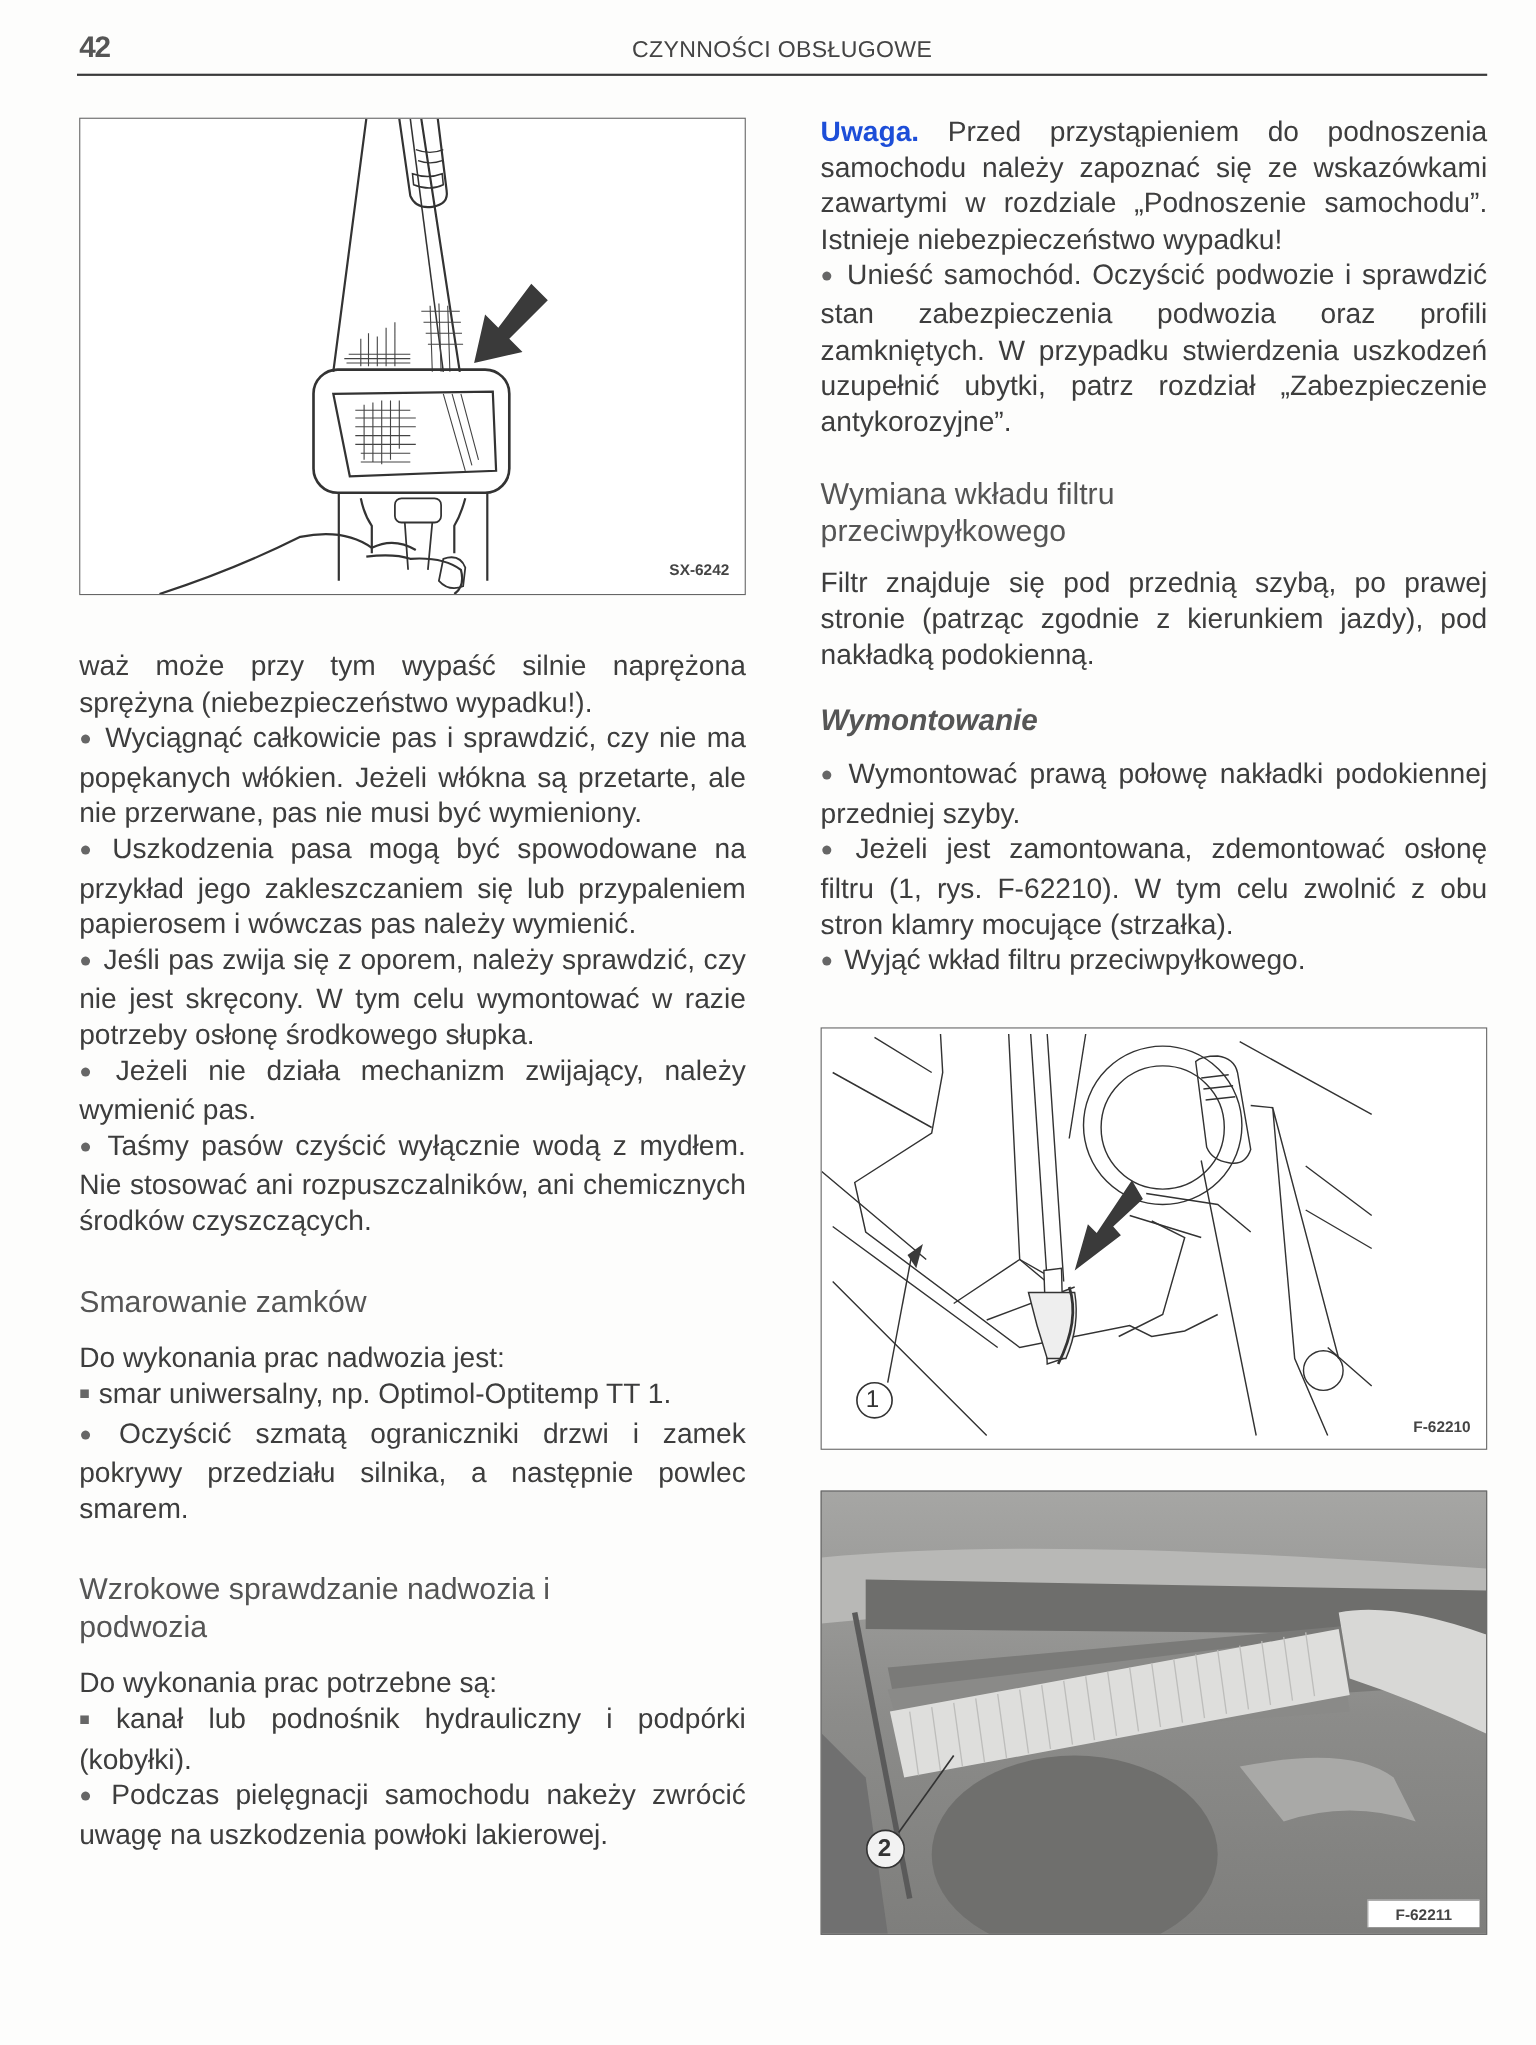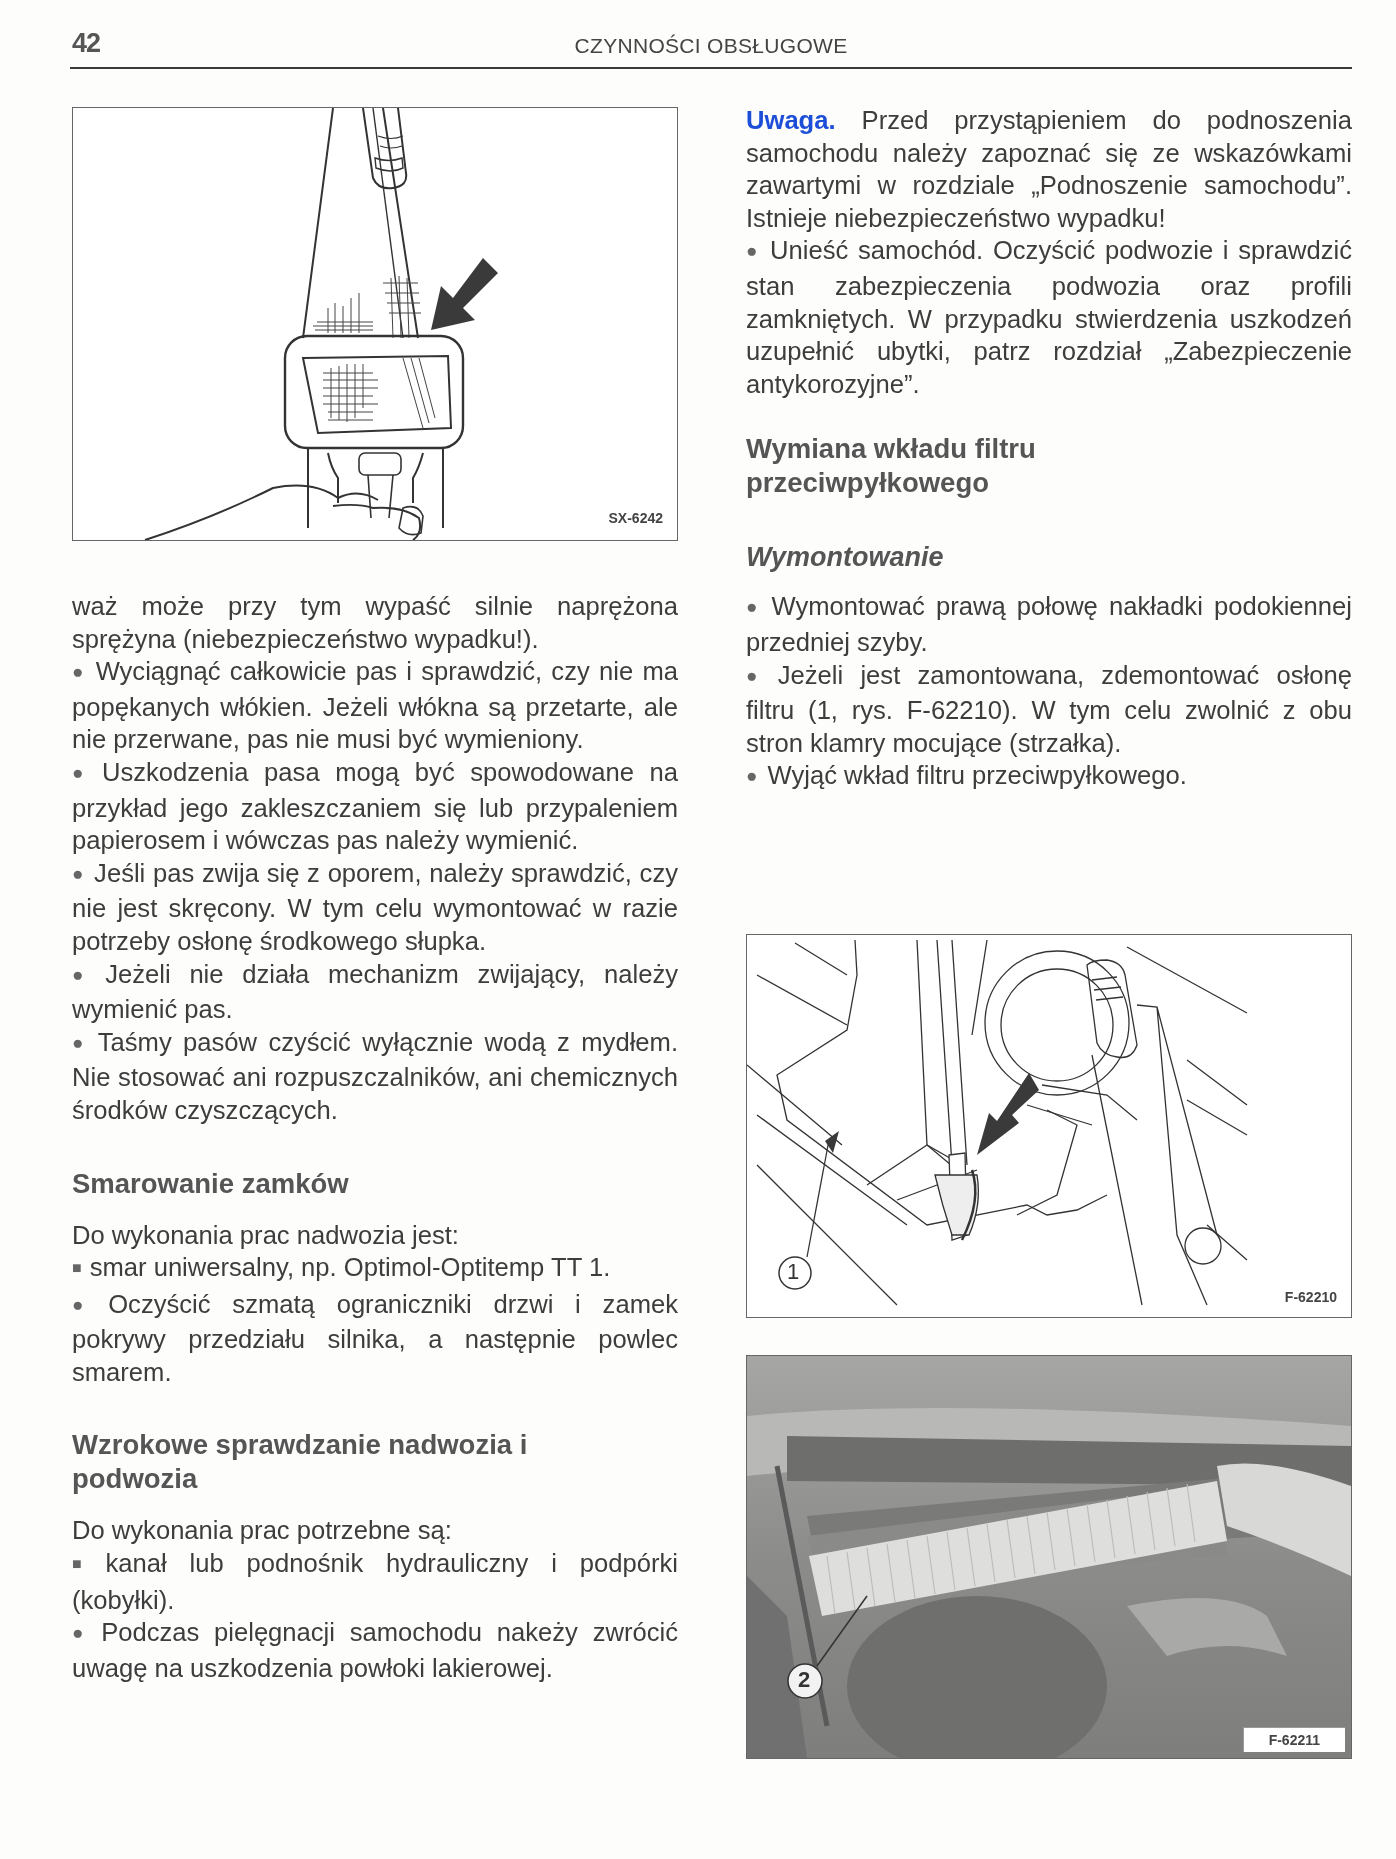--- a/index.html
+++ b/index.html
@@ -13,21 +13,21 @@
   .header-rule { position: absolute; left: 70px; top: 67px; width: 1282px; height: 2px; background: #3a3a3a; }
 
   .col { position: absolute; font-size: 25.6px; line-height: 32.6px; color: #3d3d3d; }
   .col-left { left: 72px; width: 606px; }
   .col-right { left: 746px; width: 606px; }
 
   p { margin: 0; text-align: justify; hyphens: none; }
   .bullet::before { content: "\25CF"; color: #666; font-size: 19px; margin-right: 10px; position: relative; top: -2px; }
   .square::before { content: "\25A0"; color: #666; font-size: 16px; margin-right: 8px; position: relative; top: -3px; }
   .lead { font-weight: bold; color: #1d4ed8; }
-  h2 { margin: 0; font-size: 27.5px; line-height: 34px; font-weight: bold; color: #555; }
+  h2 { margin: 0; font-size: 27.5px; line-height: 34px; font-weight: normal; color: #555; }
   h3 { margin: 0; font-size: 27px; line-height: 34px; font-weight: bold; font-style: italic; color: #555; }
 
   .figure { position: absolute; border: 1.5px solid #666; background: #fff; overflow: hidden; }
   .fig-code { position: absolute; font-size: 14px; color: #444; background: #fff; padding: 0 2px; font-weight: bold; }
 </style>
 </head>
 <body>
 
 <div class="page-header">
   <span class="page-number">42</span>
@@ -98,20 +98,21 @@
   <p class="bullet">Podczas pielęgnacji samochodu nakeży zwrócić uwagę na uszkodzenia powłoki lakierowej.</p>
 </div>
 
 <div class="col col-right" style="top:104px;">
   <p><span class="lead">Uwaga.</span> <span>Przed przystąpieniem do podnoszenia samochodu należy zapoznać się ze wskazówkami zawartymi w rozdziale „Podnoszenie samochodu”. Istnieje niebezpieczeństwo wypadku!</span></p>
   <p class="bullet">Unieść samochód. Oczyścić podwozie i sprawdzić stan zabezpieczenia podwozia oraz profili zamkniętych. W przypadku stwierdzenia uszkodzeń uzupełnić ubytki, patrz rozdział „Zabezpieczenie antykorozyjne”.</p>
 
   <div style="height:32px;"></div>
   <h2 style="width:420px">Wymiana wkładu filtru przeciwpyłkowego</h2>
   <div style="height:14px;"></div>
+  <p>Filtr znajduje się pod przednią szybą, po prawej stronie (patrząc zgodnie z kierunkiem jazdy), pod nakładką podokienną.</p>
 
   <div style="height:26px;"></div>
   <h3>Wymontowanie</h3>
   <div style="height:16px;"></div>
   <p class="bullet">Wymontować prawą połowę nakładki podokiennej przedniej szyby.</p>
   <p class="bullet">Jeżeli jest zamontowana, zdemontować osłonę filtru (1, rys. F-62210). W tym celu zwolnić z obu stron klamry mocujące (strzałka).</p>
   <p class="bullet">Wyjąć wkład filtru przeciwpyłkowego.</p>
 </div>
 
 <div class="figure" style="left:746px; top:934px; width:604px; height:382px;">

